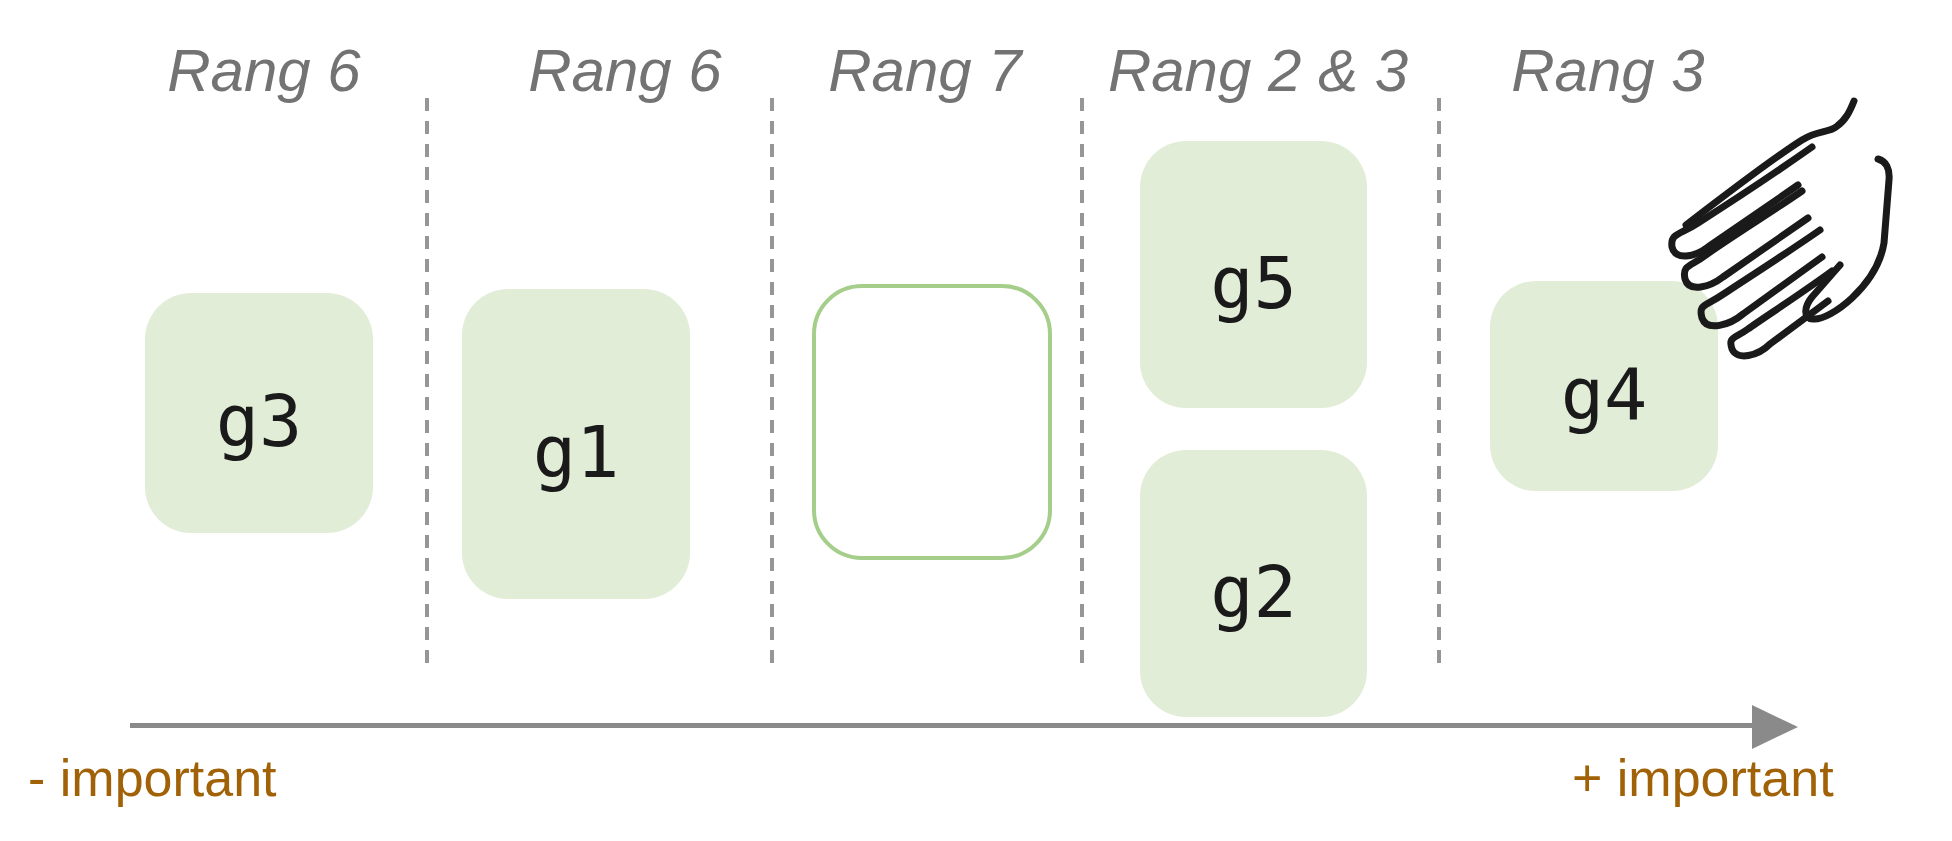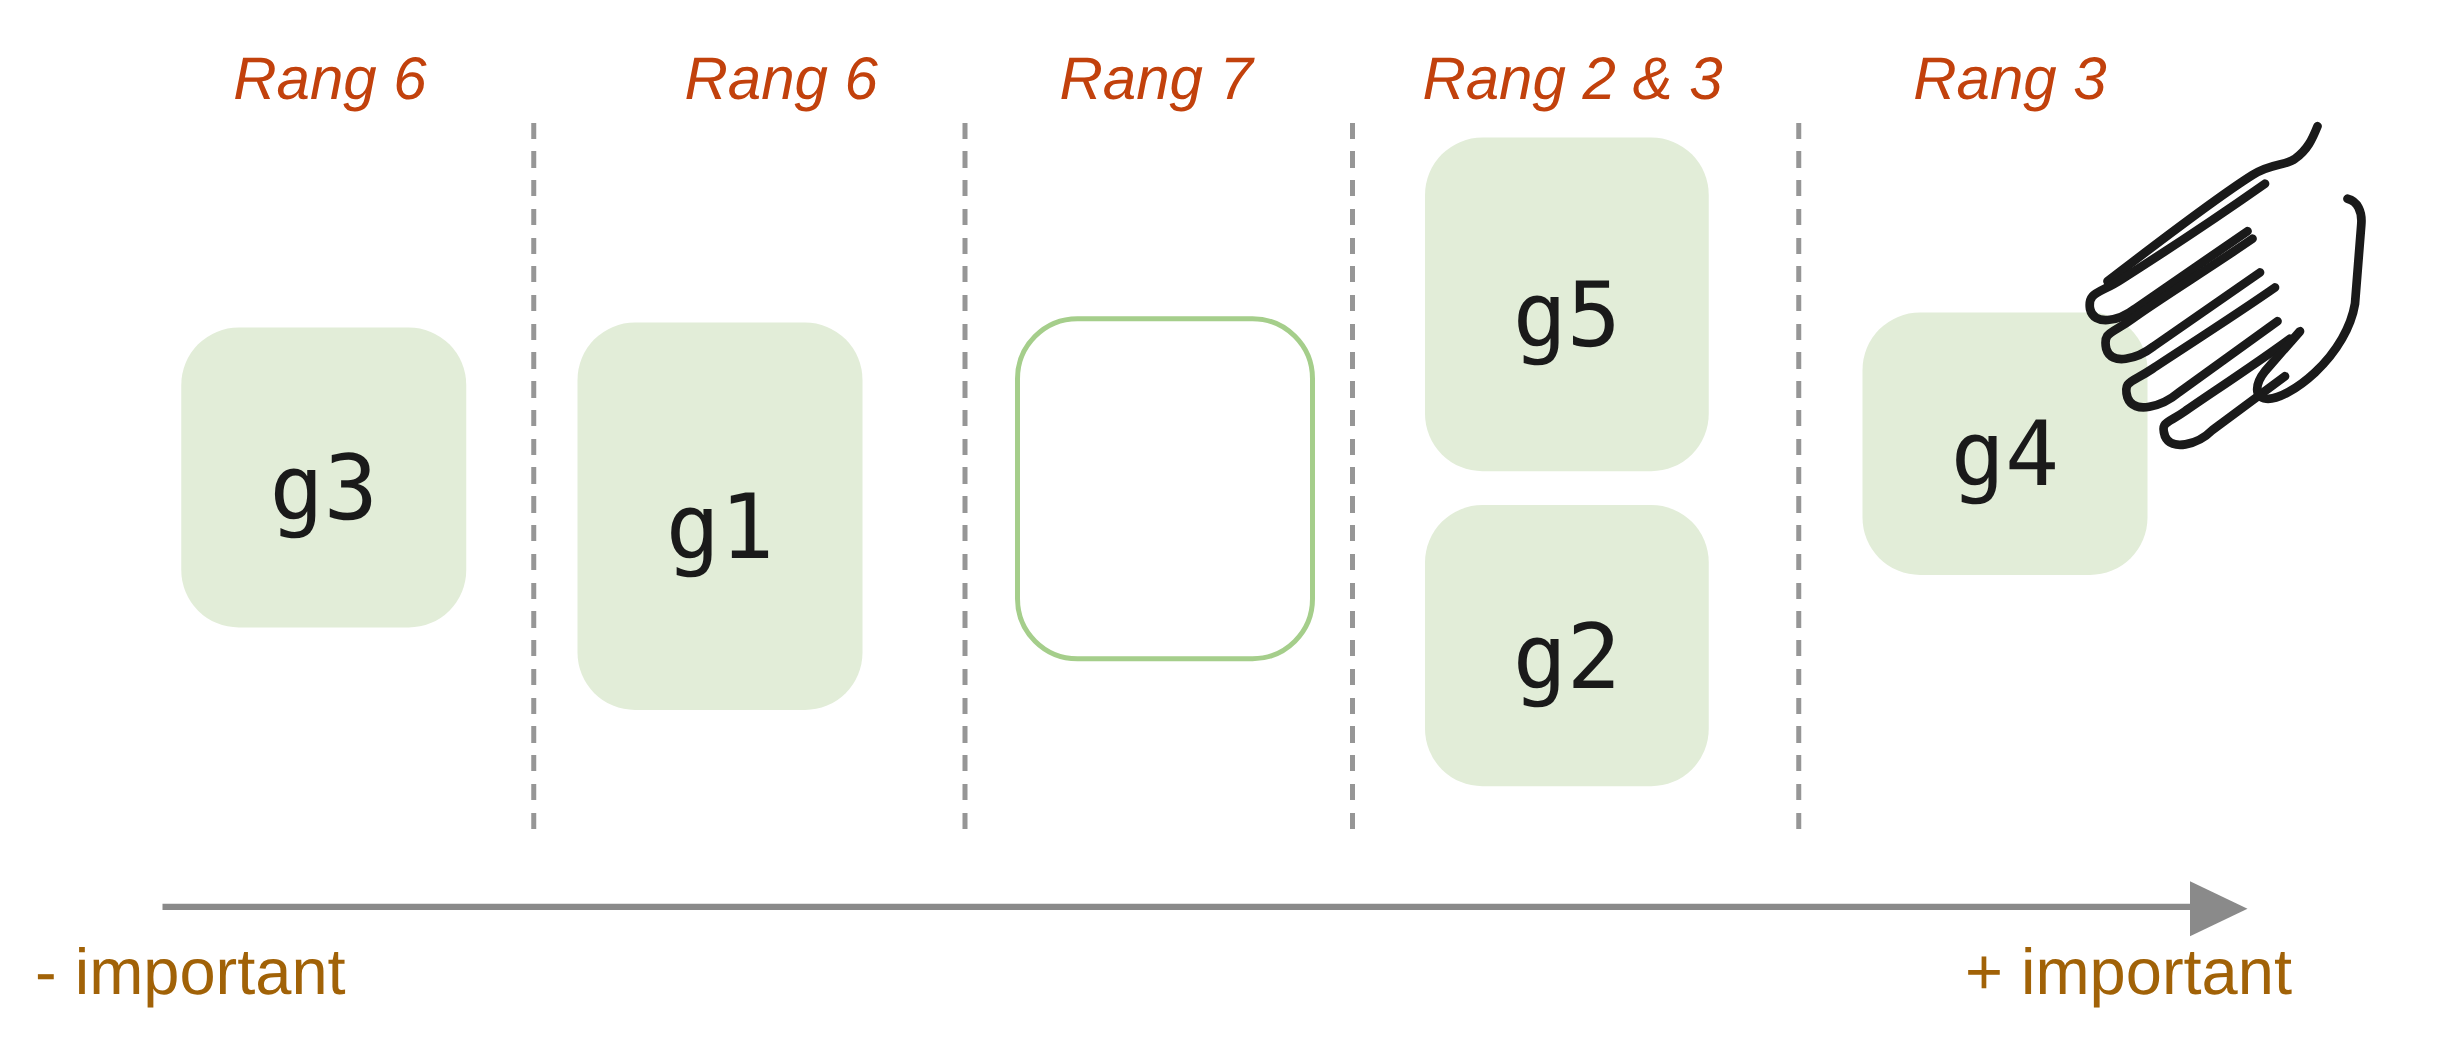--- a/index.html
+++ b/index.html
@@ -3,34 +3,35 @@
 <meta charset="utf-8">
 <style>
   html,body{margin:0;padding:0;}
   body{
     width:1952px;height:841px;position:relative;background:#ffffff;
     overflow:hidden;font-family:"Liberation Sans",sans-serif;
   }
   
   .rank-header{
     position:absolute;top:36px;transform:translateX(-50%);
-    font-style:italic;font-size:48px;color:#c2410c;white-space:nowrap;
+    font-style:italic;font-size:60px;color:#737373;white-space:nowrap;
     letter-spacing:0px;
   }
   
   .divider{
     position:absolute;top:98px;height:574px;width:4px;
     background:repeating-linear-gradient(180deg,#969696 0 13px,transparent 13px 23px);
   }
   
   .card{
     position:absolute;background:#e2edd8;border-radius:46px;
     display:flex;align-items:center;justify-content:center;
     font-family:"DejaVu Sans Mono",monospace;font-size:72px;color:#1a1a1a;
     z-index:1;
+    margin-top:31px;
   }
   .card span{transform:translateY(8px);}
   .card.empty{
     background:#ffffff;border:4px solid #a5ce8b;border-radius:50px;
   }
   
   .arrow-line{
     position:absolute;left:130px;top:723px;width:1624px;height:5px;background:#8a8a8a;
   }
   .arrow-head{
@@ -69,21 +70,21 @@
 </div>
 
 <div class="card empty" style="left:812px;top:253px;width:232px;height:268px">
   <span></span>
 </div>
 
 <div class="card" style="left:1140px;top:110px;width:227px;height:267px">
   <span>g5</span>
 </div>
 
-<div class="card" style="left:1140px;top:404px;width:227px;height:225px">
+<div class="card" style="left:1140px;top:419px;width:227px;height:267px">
   <span>g2</span>
 </div>
 
 <div class="card" style="left:1490px;top:250px;width:228px;height:210px">
   <span>g4</span>
 </div>
 
 <svg id="hand" width="270" height="280" viewBox="0 0 270 280">
   <g fill="none" stroke="#1a1a1a" stroke-width="7" stroke-linecap="round" stroke-linejoin="round">
 

